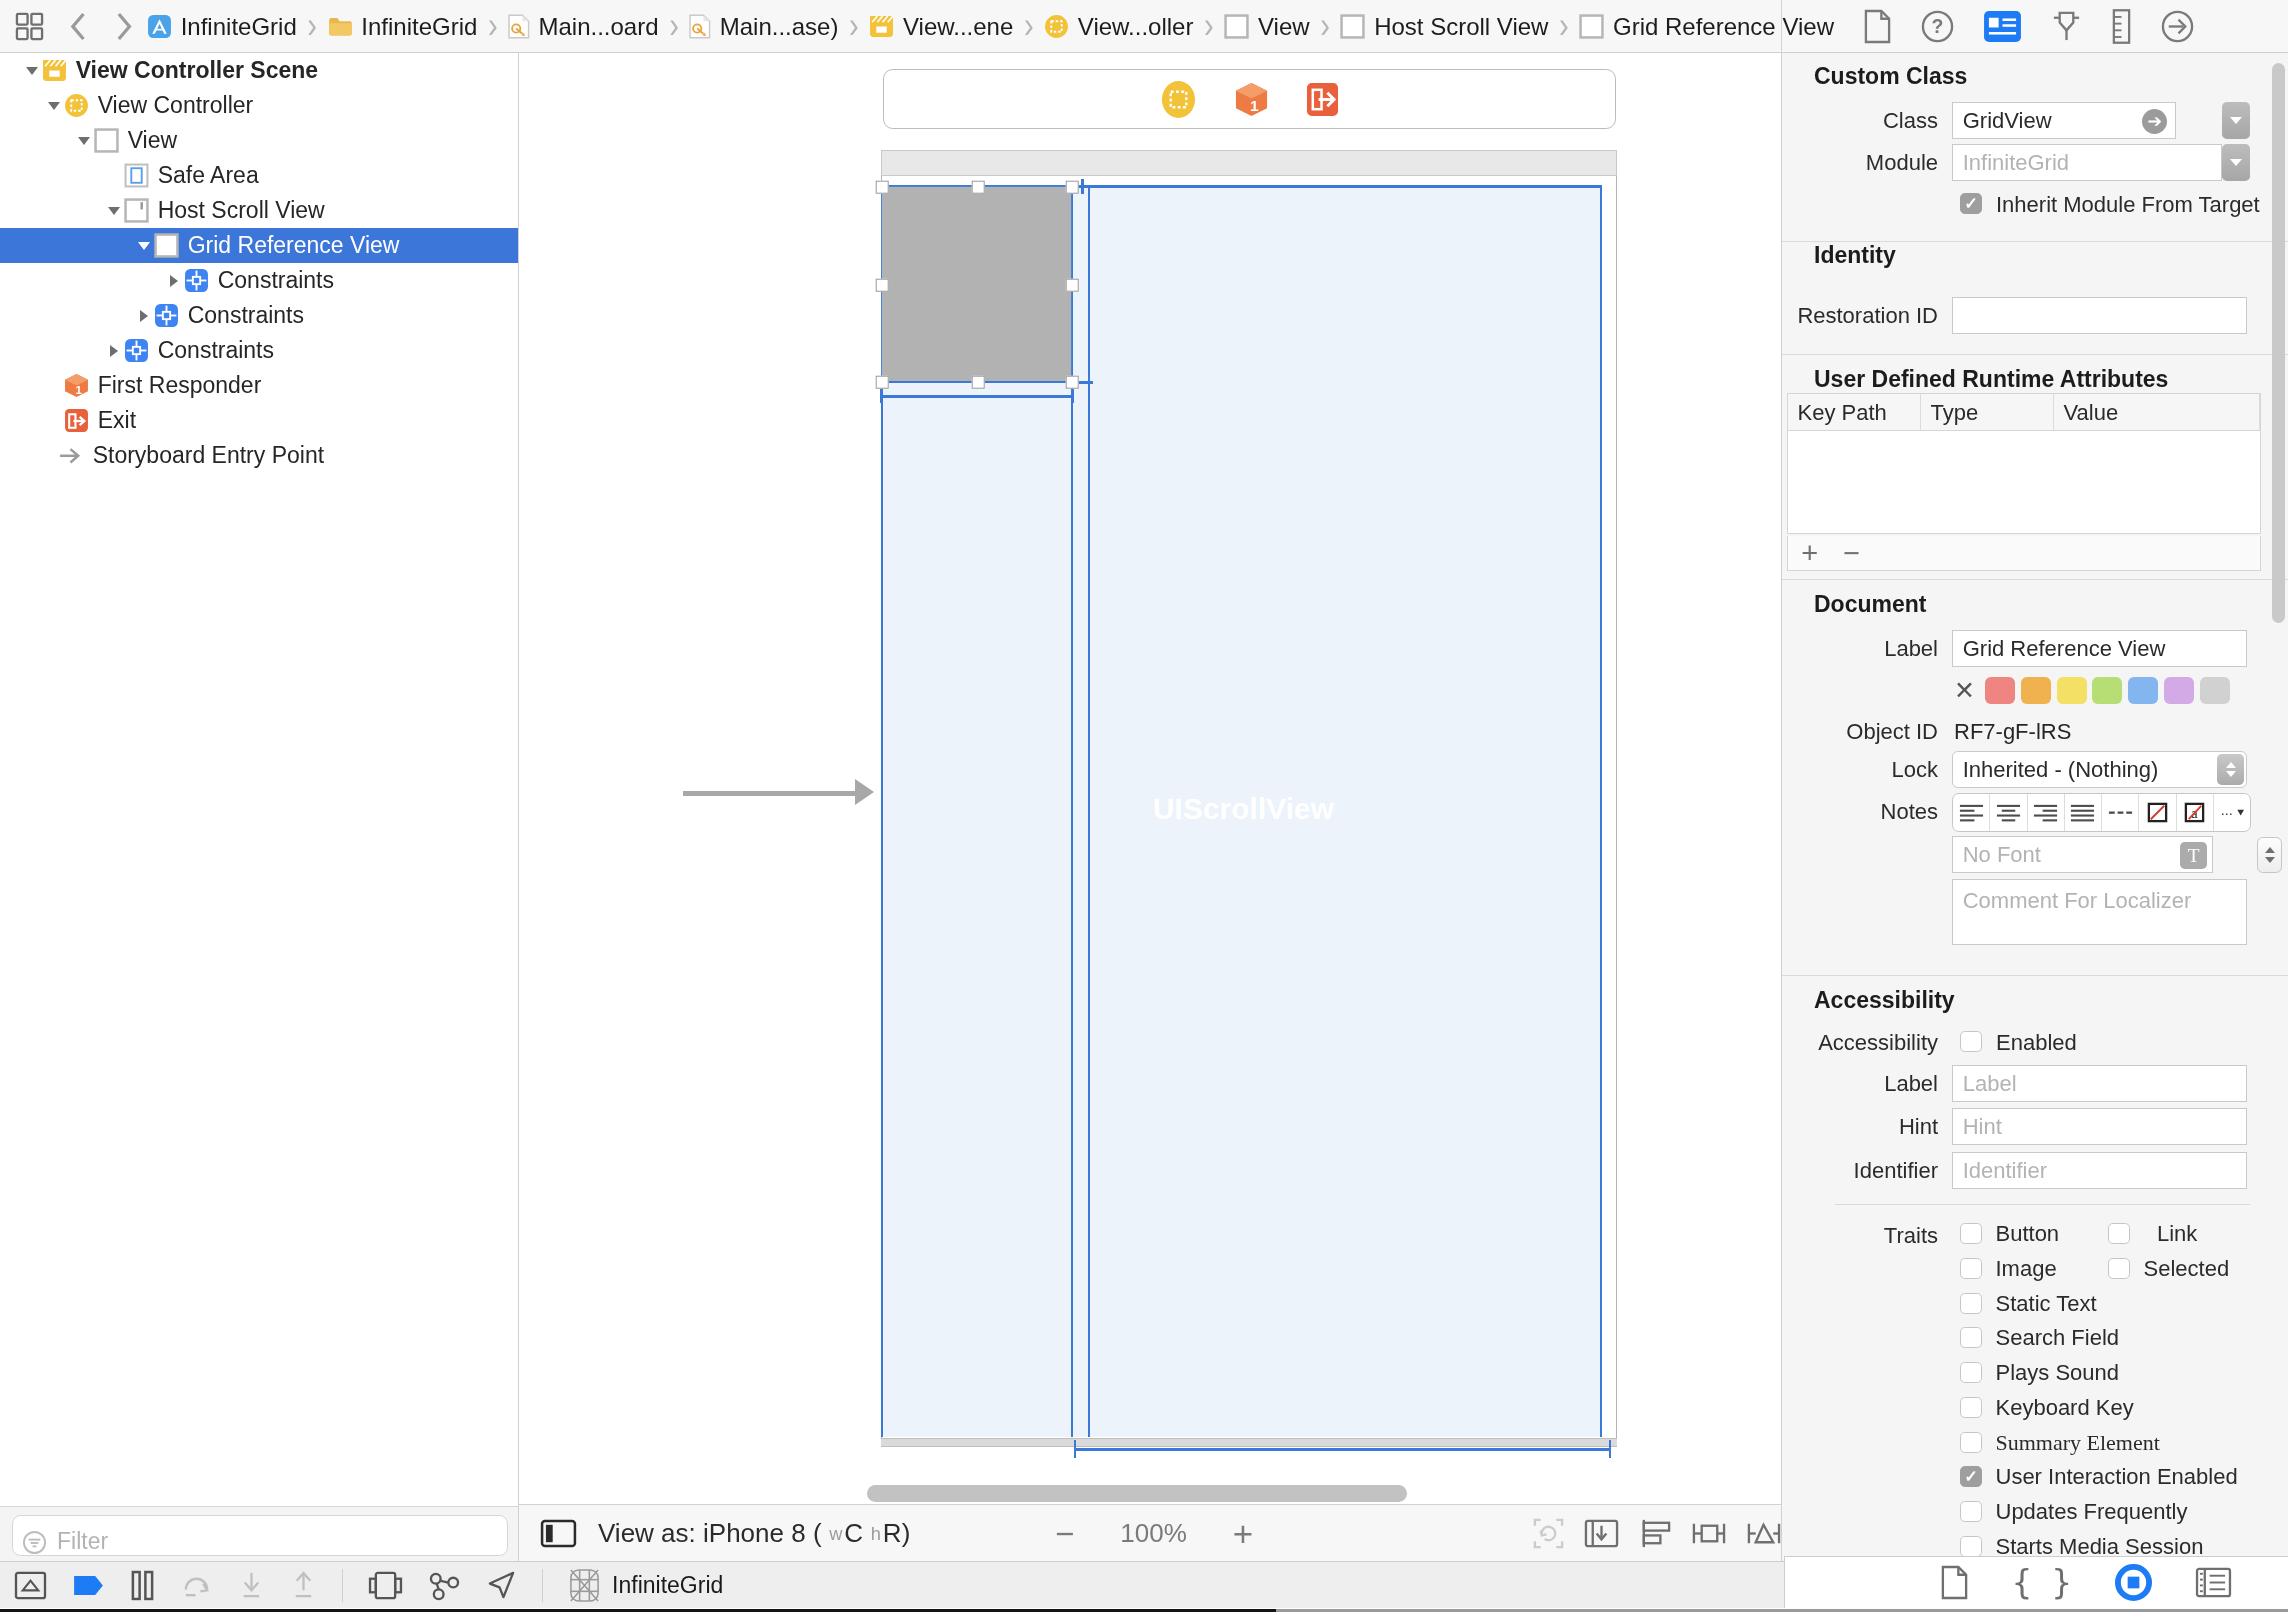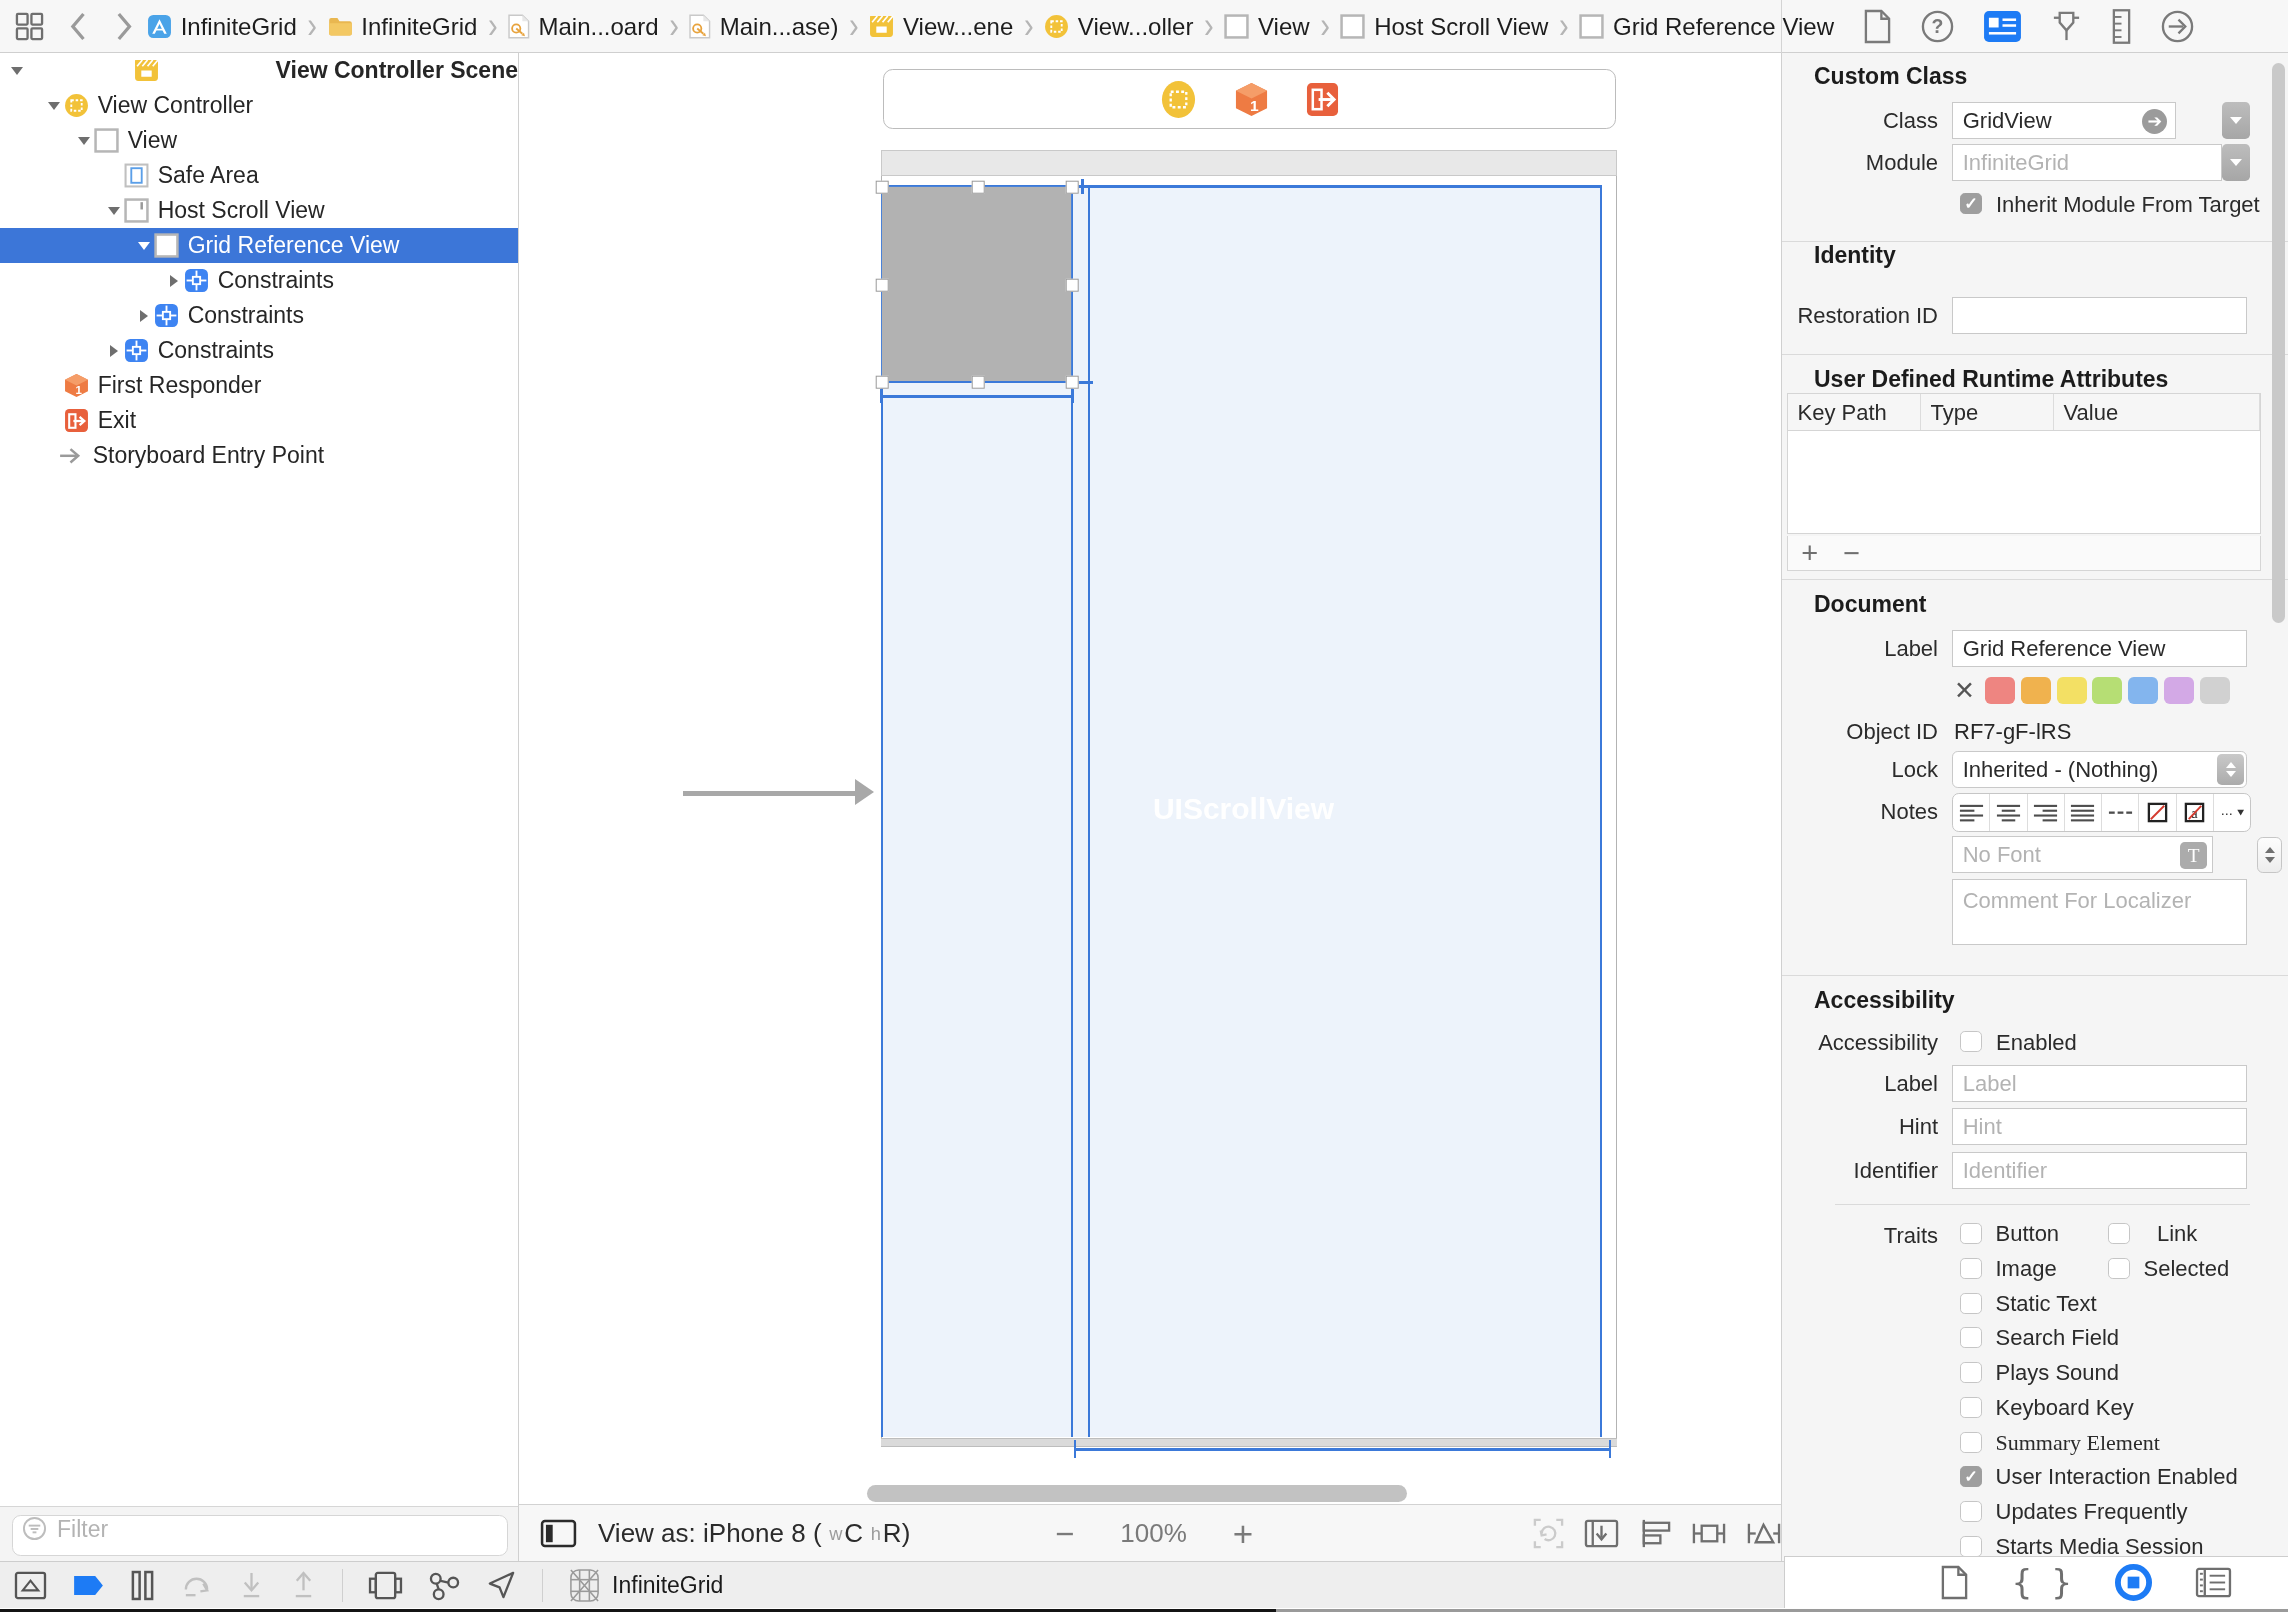--- a/index.html
+++ b/index.html
@@ -29,21 +29,21 @@
   .trow .dis{width:21px;display:flex;justify-content:center;}
   .trow .ticon{margin-right:8.7px;display:flex;}
   .trow.selected{background:var(--sel-blue);color:#fff;}
   .tri-open{width:0;height:0;border-left:6.8px solid transparent;border-right:6.8px solid transparent;border-top:8.7px solid #6e6e6e;}
   .tri-closed{width:0;height:0;border-top:6.8px solid transparent;border-bottom:6.8px solid transparent;border-left:8.7px solid #6e6e6e;}
   .trow.selected .tri-open{border-top-color:#fff;}
   .t-bold{font-weight:bold;}
 
   
   #filterbar{left:0;top:1506px;width:519px;height:55px;background:#f4f4f4;border-top:1px solid #d6d6d6;border-right:1px solid #d0d0d0;}
-  #filter-input{position:absolute;left:11.6px;top:7.7px;width:496px;height:41px;background:#fff;border:1px solid #d6d6d6;border-radius:8.7px;display:flex;align-items:flex-start;gap:9.7px;padding-left:9.7px;font-size:23px;color:#b3b3b3;}
+  #filter-input{position:absolute;left:11.6px;top:7.7px;width:496px;height:41px;background:#fff;border:1px solid #d6d6d6;border-radius:8.7px;display:flex;align-items:flex-end;gap:9.7px;padding-left:9.7px;font-size:23px;color:#b3b3b3;}
 
   
   #canvas{left:519px;top:53px;width:1262px;height:1451px;background:#fff;overflow:hidden;}
   #scene-toolbar{position:absolute;left:364px;top:16.4px;width:733px;height:60px;background:#fff;border:1.9px solid #bcbcbc;border-radius:9.7px;display:flex;align-items:center;justify-content:center;gap:37px;}
   #device{position:absolute;left:362px;top:97px;width:736px;height:1296px;background:#fff;border:1px solid #b3b3b3;}
   #status-strip{position:absolute;left:362px;top:97px;width:736px;height:26px;background:#e8e8e8;border:1px solid #c9c9c9;}
   #sv-fill{position:absolute;left:362px;top:133px;width:721px;height:1251px;background:#edf3fb;}
   .bl{position:absolute;background:var(--line-blue);}
   #gray-box{position:absolute;left:362px;top:133px;width:191px;height:196px;background:#b2b2b2;border:1px solid #4a82d8;}
   .handle{position:absolute;width:12.6px;height:12.6px;background:#fff;border:1.9px solid #999;transform:translate(-50%,-50%);}
@@ -280,21 +280,21 @@
           <svg width="35" height="35" viewBox="0 0 36 36">
             <circle cx="18" cy="18" r="15" fill="none" stroke="#7a7a7a" stroke-width="2.4"></circle>
             <line x1="9" y1="18" x2="24" y2="18" stroke="#7a7a7a" stroke-width="2.4"></line>
             <polyline points="19,11 26,18 19,25" fill="none" stroke="#7a7a7a" stroke-width="2.4"></polyline>
           </svg>
         </span>
       </div>
   </div>
 
   <div id="sidebar" class="abs">
-      <div class="trow" style="padding-left: 6px; justify-content: space-between;">
+      <div class="trow" style="padding-left: 21px;">
         <span class="dis">
           <span class="tri-open"></span>
         </span>
         <span class="ticon">
           <svg width="25" height="23" viewBox="0 0 24 22">
             <rect x="1" y="1" width="22" height="20" rx="3" fill="#f2c239"></rect>
             <path d="M1 1 h22 v6 h-22 Z" fill="#f2c239"></path>
             <g stroke="#fff" stroke-width="1.6">
               <line x1="3" y1="7" x2="8" y2="1"></line>
               <line x1="8" y1="7" x2="13" y2="1"></line>

